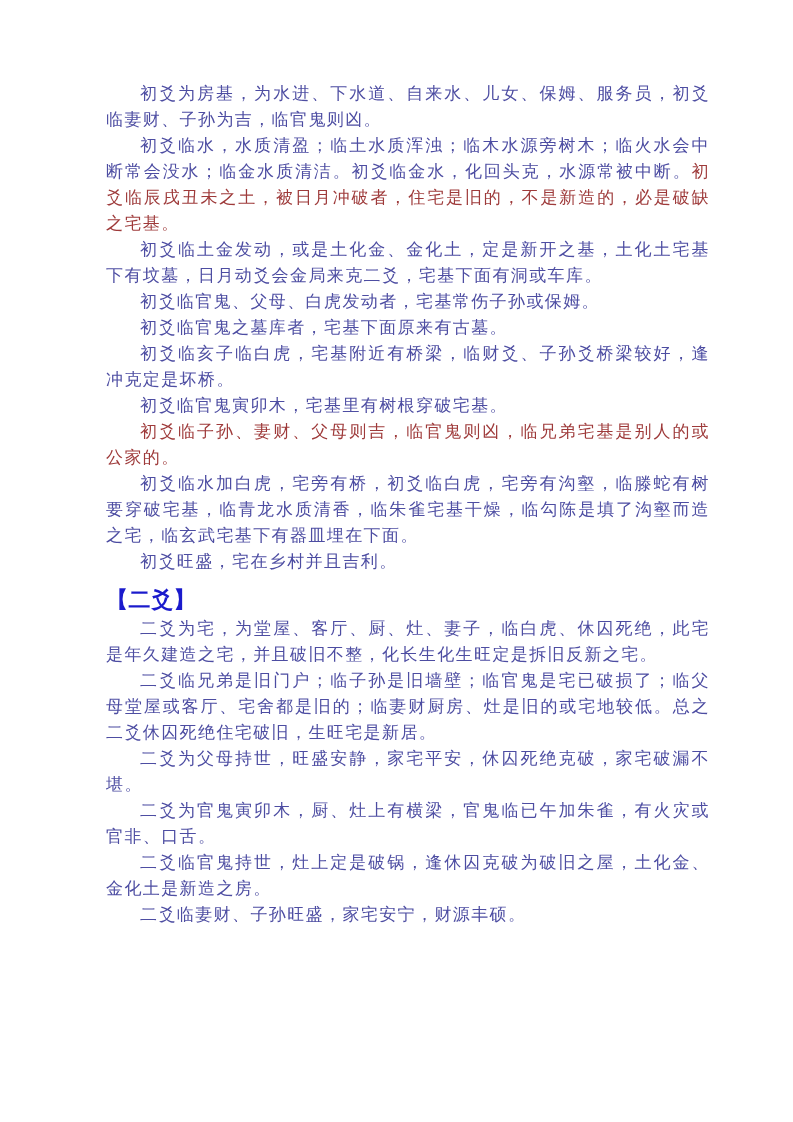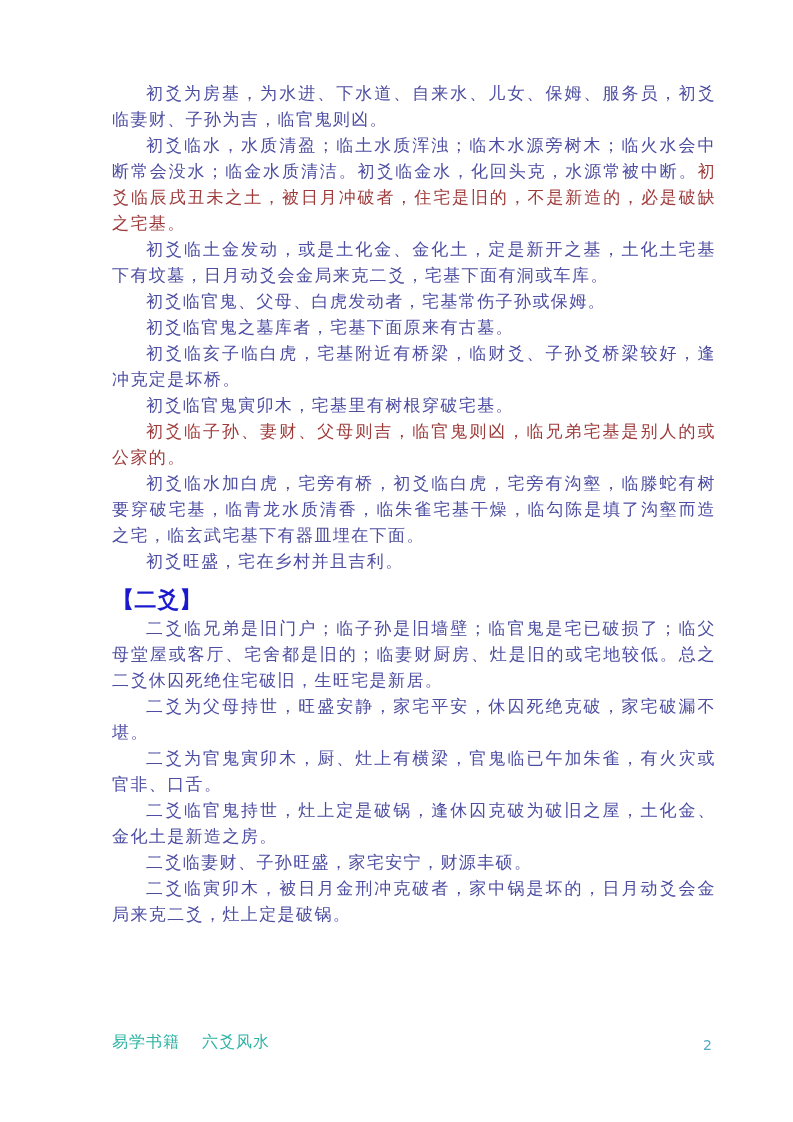--- a/index.html
+++ b/index.html
@@ -11,21 +11,20 @@
     width: 793px;
     height: 1122px;
     position: relative;
     font-family: "DejaVu Sans", sans-serif;
     overflow: hidden;
   }
   .page {
     position: absolute;
     inset: 0;
     background: #ffffff;
-    margin-left: 6px;
   }
   .content {
     position: absolute;
     left: 106px;
     top: 80px;
     width: 604px;
     font-size: 17px;
     line-height: 26px;
     letter-spacing: 1.4px;
     text-align: justify;
@@ -76,26 +75,22 @@
       <div class="para"><span class="seg-blue">初爻临水，水质清盈；临土水质浑浊；临木水源旁树木；临火水会中断常会没水；临金水质清洁。初爻临金水，化回头克，水源常被中断。</span><span class="seg-red">初爻临辰戌丑未之土，被日月冲破者，住宅是旧的，不是新造的，必是破缺之宅基。</span></div>
       <div class="para"><span class="seg-blue">初爻临土金发动，或是土化金、金化土，定是新开之基，土化土宅基下有坟墓，日月动爻会金局来克二爻，宅基下面有洞或车库。</span></div>
       <div class="para"><span class="seg-blue">初爻临官鬼、父母、白虎发动者，宅基常伤子孙或保姆。</span></div>
       <div class="para"><span class="seg-blue">初爻临官鬼之墓库者，宅基下面原来有古墓。</span></div>
       <div class="para"><span class="seg-blue">初爻临亥子临白虎，宅基附近有桥梁，临财爻、子孙爻桥梁较好，逢冲克定是坏桥。</span></div>
       <div class="para"><span class="seg-blue">初爻临官鬼寅卯木，宅基里有树根穿破宅基。</span></div>
       <div class="para"><span class="seg-red">初爻临子孙、妻财、父母则吉，临官鬼则凶，临兄弟宅基是别人的或公家的。</span></div>
       <div class="para"><span class="seg-blue">初爻临水加白虎，宅旁有桥，初爻临白虎，宅旁有沟壑，临滕蛇有树要穿破宅基，临青龙水质清香，临朱雀宅基干燥，临勾陈是填了沟壑而造之宅，临玄武宅基下有器皿埋在下面。</span></div>
       <div class="para"><span class="seg-blue">初爻旺盛，宅在乡村并且吉利。</span></div>
       <div class="heading"><span class="">【二爻】</span></div>
+      <div class="para"><span class="seg-blue">二爻为宅，为堂屋、客厅、厨、灶、妻子，临白虎、休囚死绝，此宅是年久建造之宅，并且破旧不整，化长生化生旺定是拆旧反新之宅。</span></div>
       <div class="para"><span class="seg-blue">二爻临兄弟是旧门户；临子孙是旧墙壁；临官鬼是宅已破损了；临父母堂屋或客厅、宅舍都是旧的；临妻财厨房、灶是旧的或宅地较低。总之二爻休囚死绝住宅破旧，生旺宅是新居。</span></div>
       <div class="para"><span class="seg-blue">二爻为父母持世，旺盛安静，家宅平安，休囚死绝克破，家宅破漏不堪。</span></div>
       <div class="para"><span class="seg-blue">二爻为官鬼寅卯木，厨、灶上有横梁，官鬼临已午加朱雀，有火灾或官非、口舌。</span></div>
       <div class="para"><span class="seg-blue">二爻临官鬼持世，灶上定是破锅，逢休囚克破为破旧之屋，土化金、金化土是新造之房。</span></div>
       <div class="para"><span class="seg-blue">二爻临妻财、子孙旺盛，家宅安宁，财源丰硕。</span></div>
-      <div class="para"><span class="seg-blue">二爻临寅卯木，被日月金刑冲克破者，家中锅是坏的，日月动爻会金局来克二爻，灶上定是破锅。</span></div>
     </div>
 
-  <div class="footer">
-    <span class="footer-brand">易学书籍</span><span class="footer-series">六爻风水</span>
-    <span class="page-number">2</span>
-  </div>
 
 </div>
 
 </body></html>

